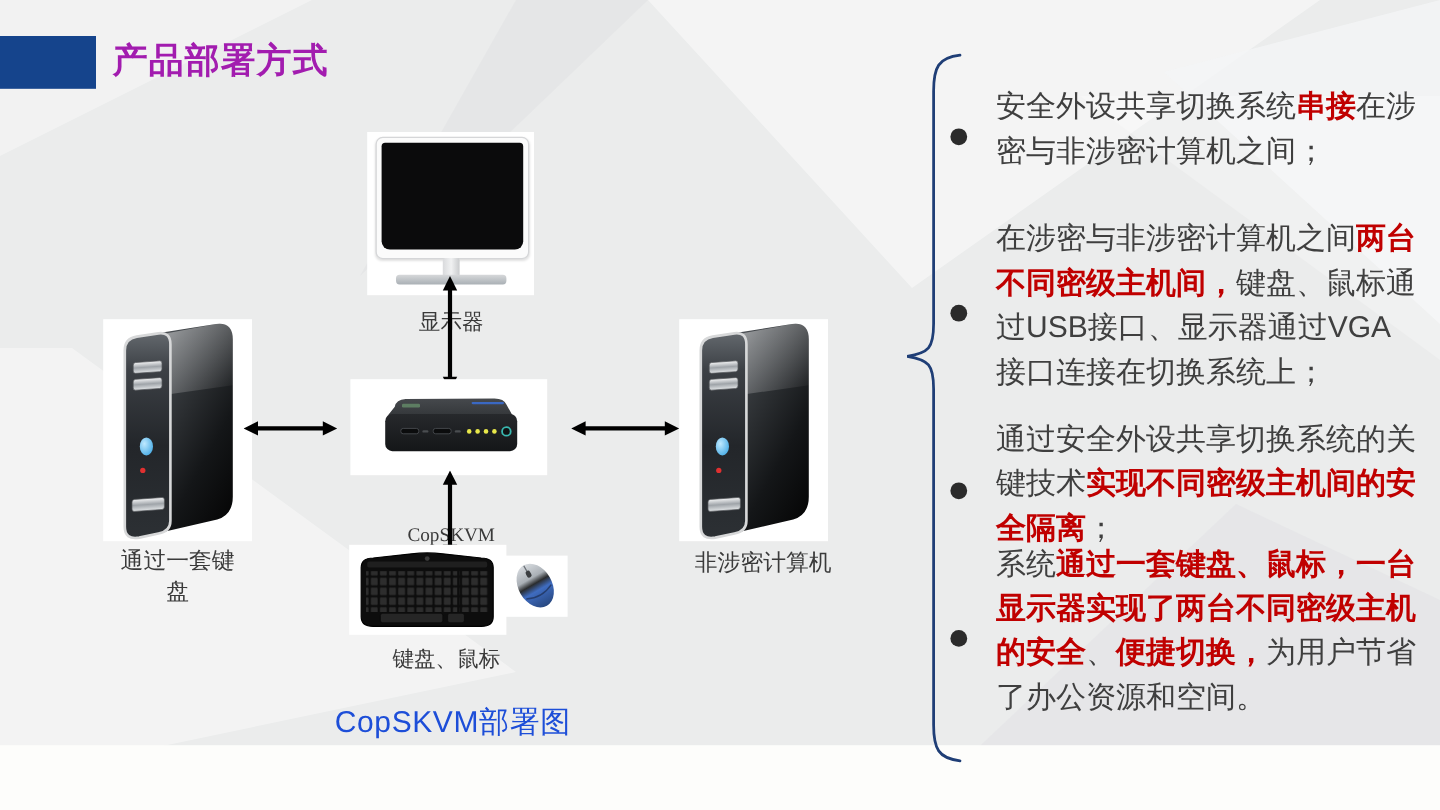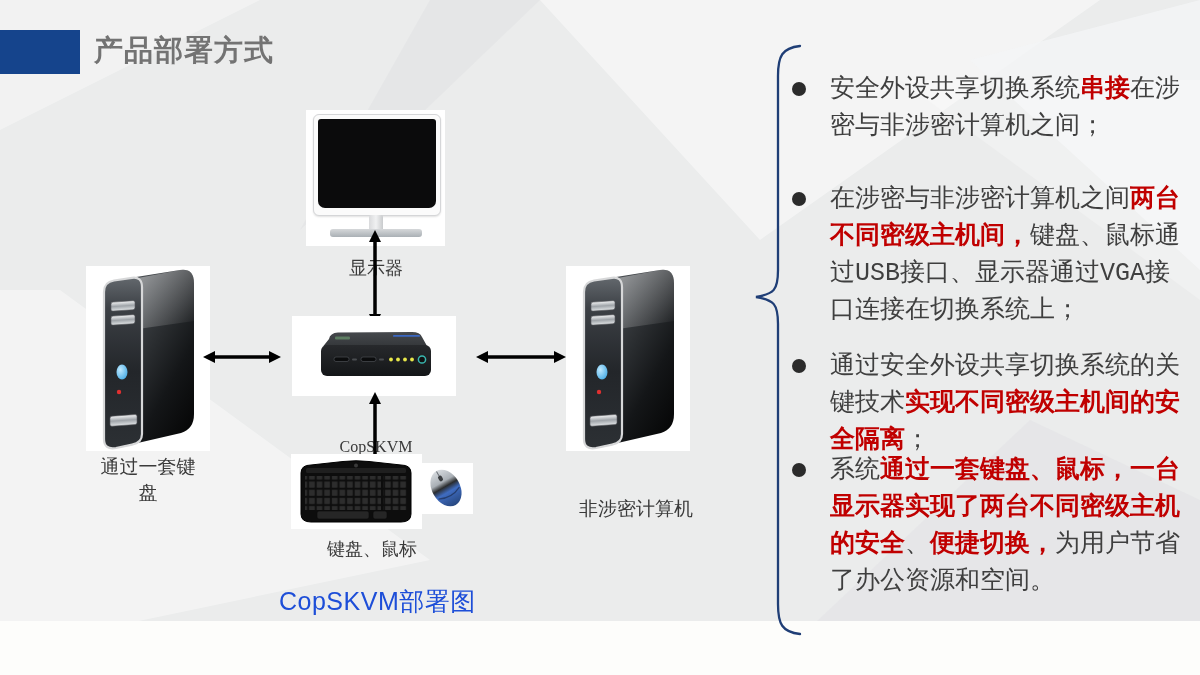--- a/index.html
+++ b/index.html
@@ -10,21 +10,21 @@
   }
   
   .facet{position:absolute; inset:0; pointer-events:none;}
   
   .bottom-strip{position:absolute; left:0; top:621px; width:1200px; height:54px; background:#fdfdfb;}
 
   
   .accent-bar{position:absolute; left:0; top:30px; width:80px; height:44px; background:#15448C;}
   .page-title{
     position:absolute; left:94px; top:31px; font-size:29px; font-weight:bold;
-    color:#737373; letter-spacing:1px;
+    color:#a21caf; letter-spacing:1px;
   }
 
   
   .photo{position:absolute; background:#ffffff;}
 
   
   .monitor-frame{
     position:absolute; left:313px; top:114px; width:126px; height:100px;
     background:#fbfbfb; border:1px solid #d5d6d8; border-radius:6px;
     box-shadow:0 1px 2px rgba(0,0,0,.12);
@@ -40,34 +40,34 @@
 
   
   .diagram-label{
     position:absolute; text-align:center; color:#3a3a3a;
     font-family:"Liberation Serif","DejaVu Serif",serif;
   }
   .lbl-monitor{left:336px; top:256px; width:80px; font-size:18px;}
   .lbl-kvm{left:331px; top:438px; width:90px; font-size:16px;}
   .lbl-keyboard{left:302px; top:537px; width:140px; font-size:18px;}
   .lbl-pc-left{left:96px; top:454px; width:104px; font-size:19px;}
-  .lbl-pc-right{left:574px; top:456px; width:124px; font-size:19px;margin-top:40px;}
+  .lbl-pc-right{left:574px; top:456px; width:124px; font-size:19px;}
 
   .caption{
     position:absolute; left:279px; top:585px; font-size:25px; color:#1d4ed8;
     letter-spacing:.5px;
   }
 
   
   .arrow{position:absolute;}
 
   
   .brace{position:absolute; left:746px; top:44px;}
   .bullet-list{position:absolute; left:792px; top:0; width:400px; margin:0; padding:0; list-style:none;}
-  .bullet-item{position:absolute; display:flex; align-items:flex-start;font-family:Liberation Mono, monospace;}
+  .bullet-item{position:absolute; display:flex; align-items:center;}
   .bullet-item:nth-child(1){top:71px;}
   .bullet-item:nth-child(2){top:181px;}
   .bullet-item:nth-child(3){top:348px;}
   .bullet-item:nth-child(4){top:452px;}
   .bullet-dot{flex:0 0 auto; width:14px; height:14px; border-radius:50%; background:#2b2b2b; margin:11px 24px 0 0;}
   .bullet-text{
     width:354px; font-size:25px; line-height:37px; color:#3F3F3F;
     word-break:break-all; margin:0;
   }
   .seg-red{color:#C00000; font-weight:bold;}

